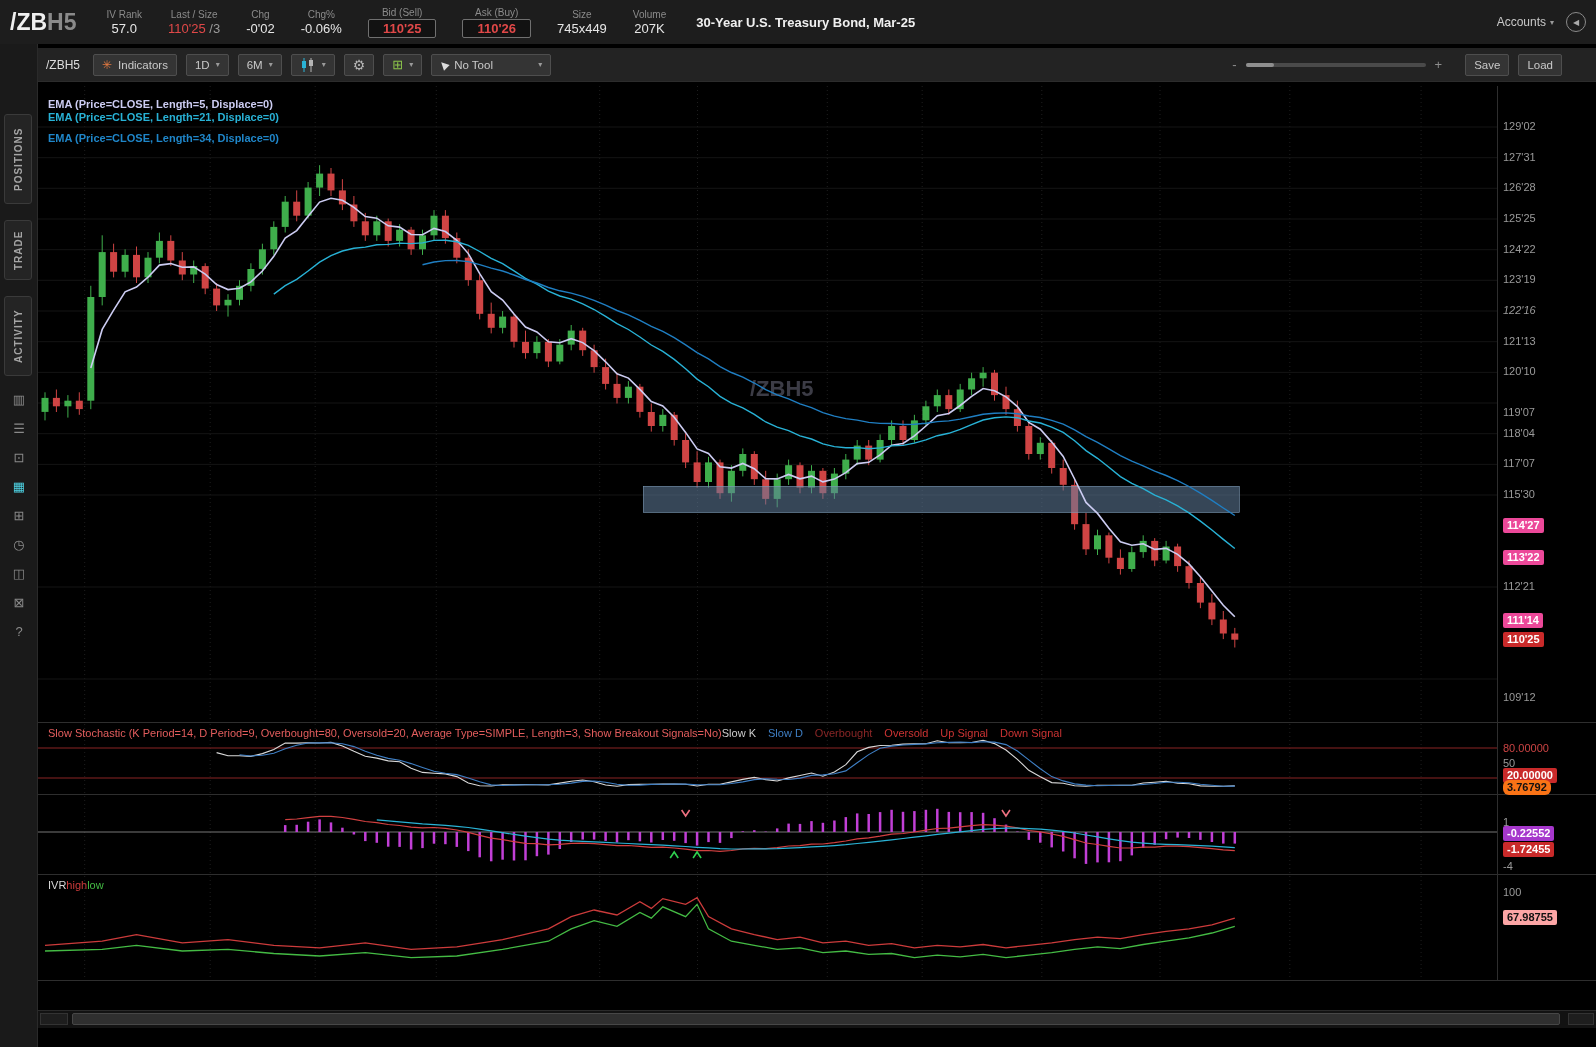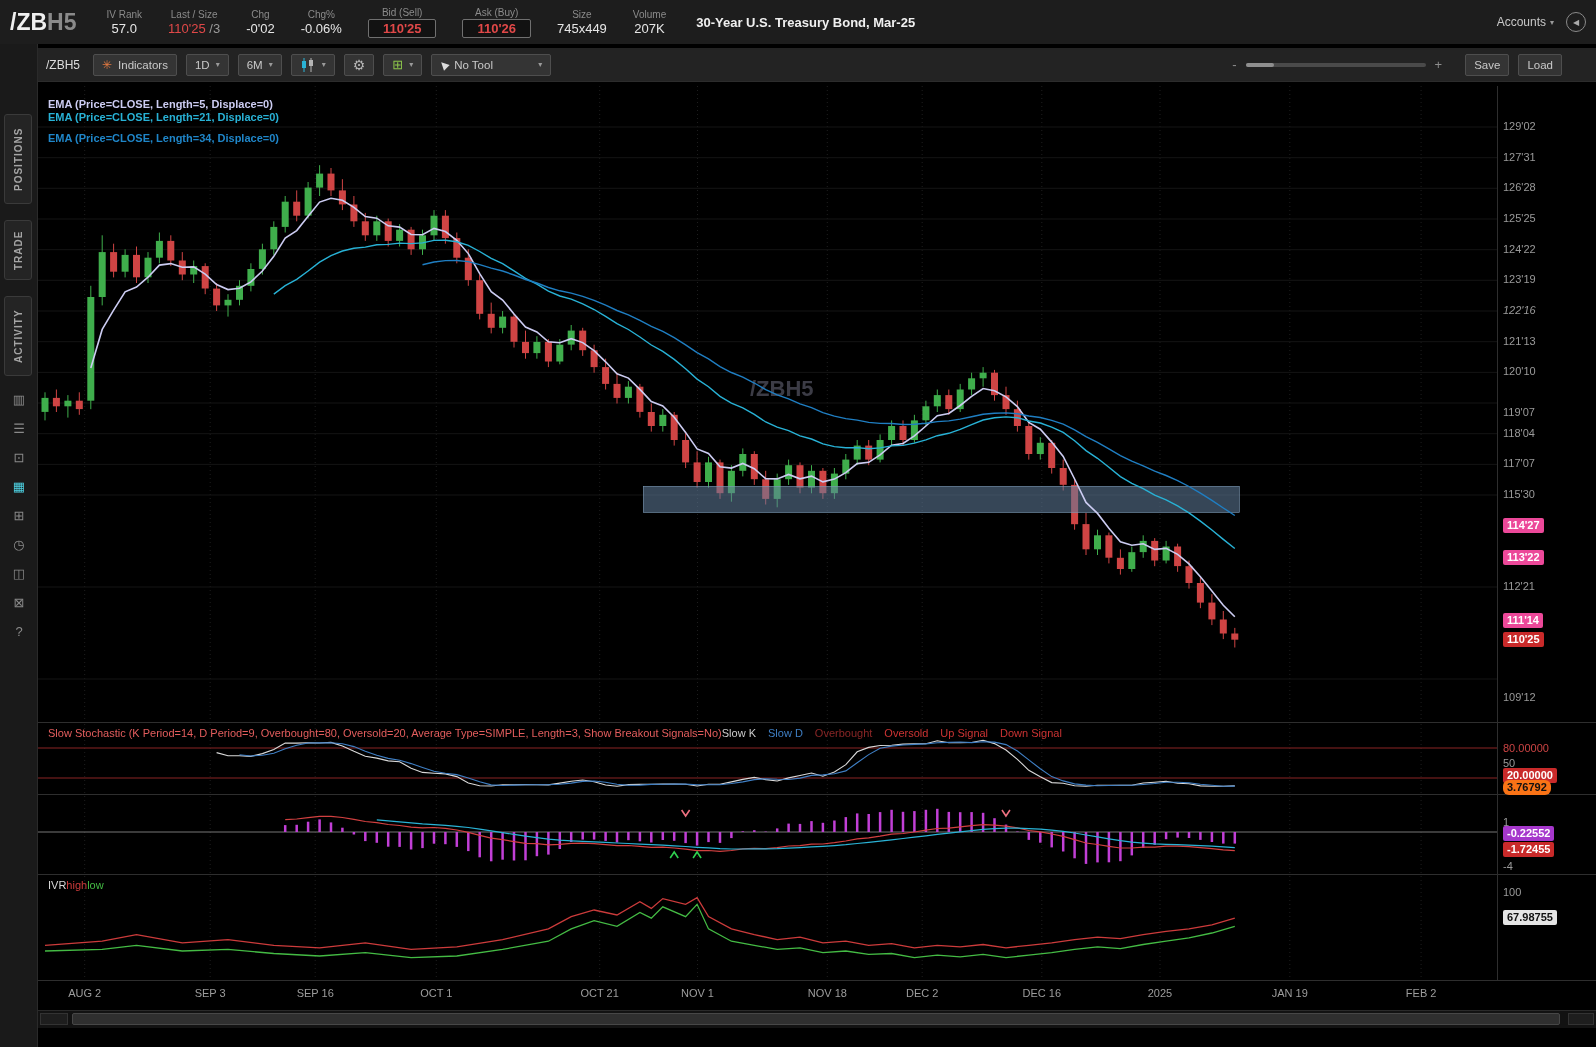--- a/index.html
+++ b/index.html
@@ -48,21 +48,21 @@
   .emaLab{position:absolute;left:10px;font-size:11px;font-weight:bold;z-index:3;white-space:nowrap;}
 
   
   #axis-col{position:absolute;left:1498px;top:86px;width:98px;height:894px;}
   .ax{position:absolute;left:5px;font-size:11px;line-height:15px;white-space:nowrap;}
   .ax-plain{color:#9a9a9a;}
   .ax-blue{background:#ec4899;color:#fff;font-weight:bold;border-radius:2px;padding:0 4px;}
   .ax-red{background:#c92a2a;color:#fff;font-weight:bold;border-radius:2px;padding:0 4px;}
   .ax-white{background:#f97316;color:#111;font-weight:bold;border-radius:6px;padding:0 4px;}
   .ax-purple{background:#a637cc;color:#fff;font-weight:bold;border-radius:2px;padding:0 4px;}
-  .ax-yellow{background:#e5e5e5;color:#111;font-weight:bold;border-radius:2px;padding:0 4px;}
+  .ax-yellow{background:#fca5a5;color:#111;font-weight:bold;border-radius:2px;padding:0 4px;}
   .ax-redtext{color:#cc4444;}
 
   
   .taxis{position:absolute;left:38px;top:982px;width:1459px;height:24px;}
   .tlab{position:absolute;top:5px;transform:translateX(-50%);font-size:11px;color:#9d9d9d;white-space:nowrap;}
   .scroll{position:absolute;left:38px;top:1010px;width:1558px;height:18px;background:#121212;border-top:1px solid #2a2a2a;box-sizing:border-box;}
   .lcap{position:absolute;left:2px;top:2px;width:28px;height:12px;background:#1e1e1e;border:1px solid #333;box-sizing:border-box;}
   .thumb{position:absolute;left:34px;top:2px;width:1488px;height:12px;background:#2f2f2f;border:1px solid #474747;border-radius:2px;box-sizing:border-box;}
   .cornerBox{position:absolute;right:2px;top:2px;width:26px;height:12px;background:#1e1e1e;border:1px solid #333;box-sizing:border-box;}
 </style>
@@ -629,34 +629,20 @@
       <div class="ax ax-red" style="top: 682px;">20.00000</div>
       <div class="ax ax-white" style="top: 694px;">3.76792</div>
       <div class="ax ax-plain" style="top: 729px;">1</div>
       <div class="ax ax-purple" style="top: 740px;">-0.22552</div>
       <div class="ax ax-red" style="top: 756px;">-1.72455</div>
       <div class="ax ax-plain" style="top: 773px;">-4</div>
       <div class="ax ax-plain" style="top: 799px;">100</div>
       <div class="ax ax-yellow" style="top: 824px;">67.98755</div>
     </div>
 
-  <div class="taxis" id="time-axis">
-      <span class="tlab" style="left: 46.688px;">AUG 2</span>
-      <span class="tlab" style="left: 172.162px;">SEP 3</span>
-      <span class="tlab" style="left: 277.21px;">SEP 16</span>
-      <span class="tlab" style="left: 398.307px;">OCT 1</span>
-      <span class="tlab" style="left: 561.715px;">OCT 21</span>
-      <span class="tlab" style="left: 659.468px;">NOV 1</span>
-      <span class="tlab" style="left: 789.319px;">NOV 18</span>
-      <span class="tlab" style="left: 884.154px;">DEC 2</span>
-      <span class="tlab" style="left: 1003.79px;">DEC 16</span>
-      <span class="tlab" style="left: 1121.97px;">2025</span>
-      <span class="tlab" style="left: 1251.82px;">JAN 19</span>
-      <span class="tlab" style="left: 1383.13px;">FEB 2</span>
-    </div>
 
   <div class="scroll">
     <div class="lcap"></div>
     <div class="thumb"></div>
     <div class="cornerBox"></div>
   </div>
 
 </div>
 
 </body></html>

